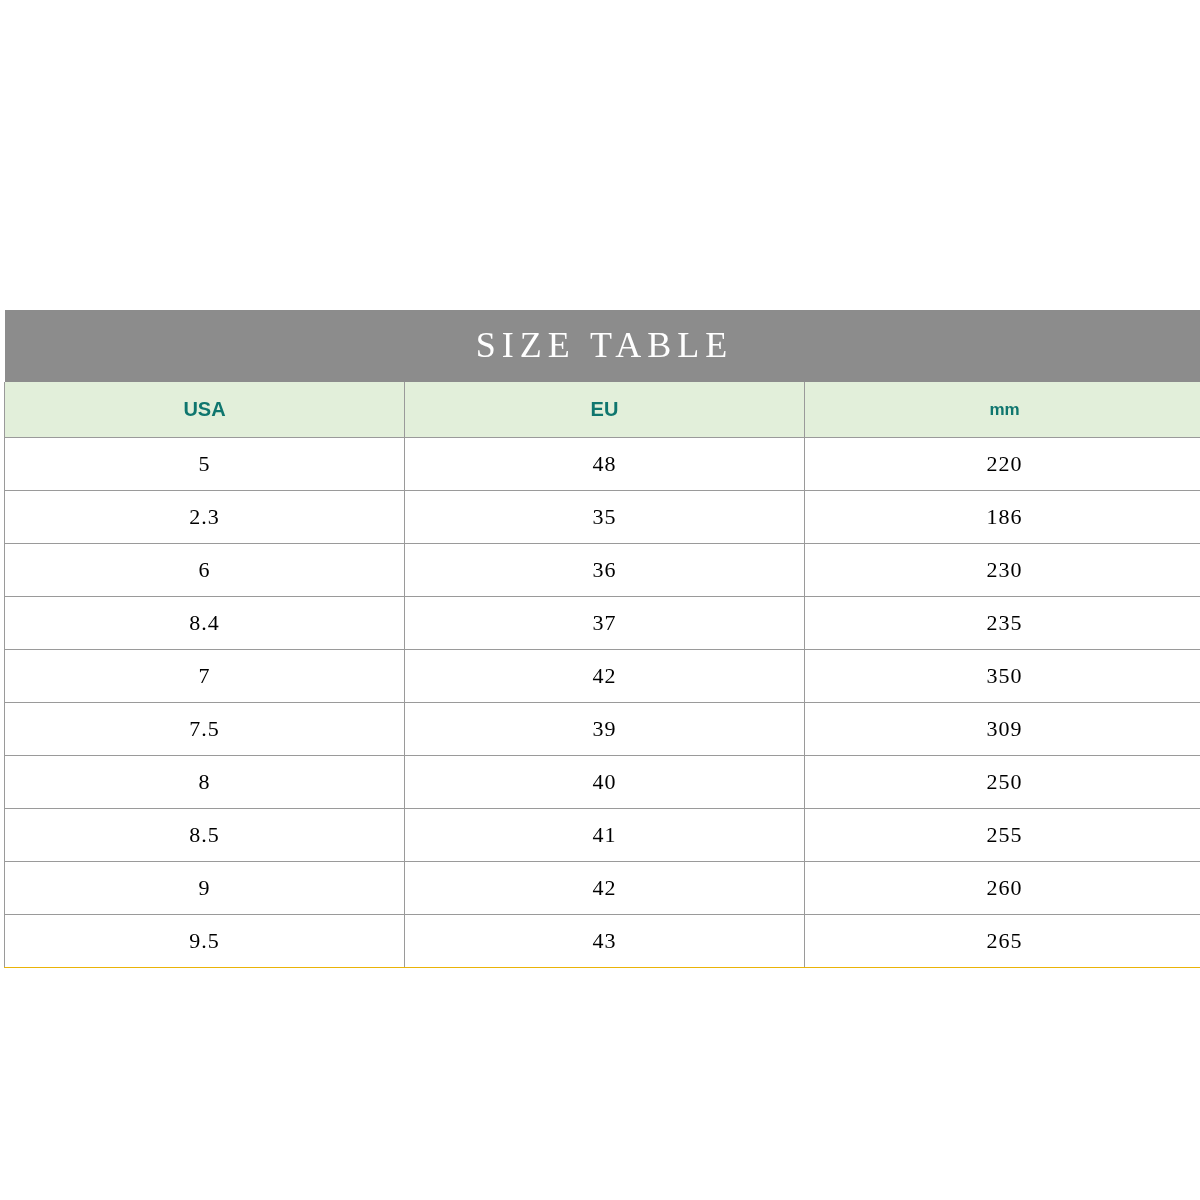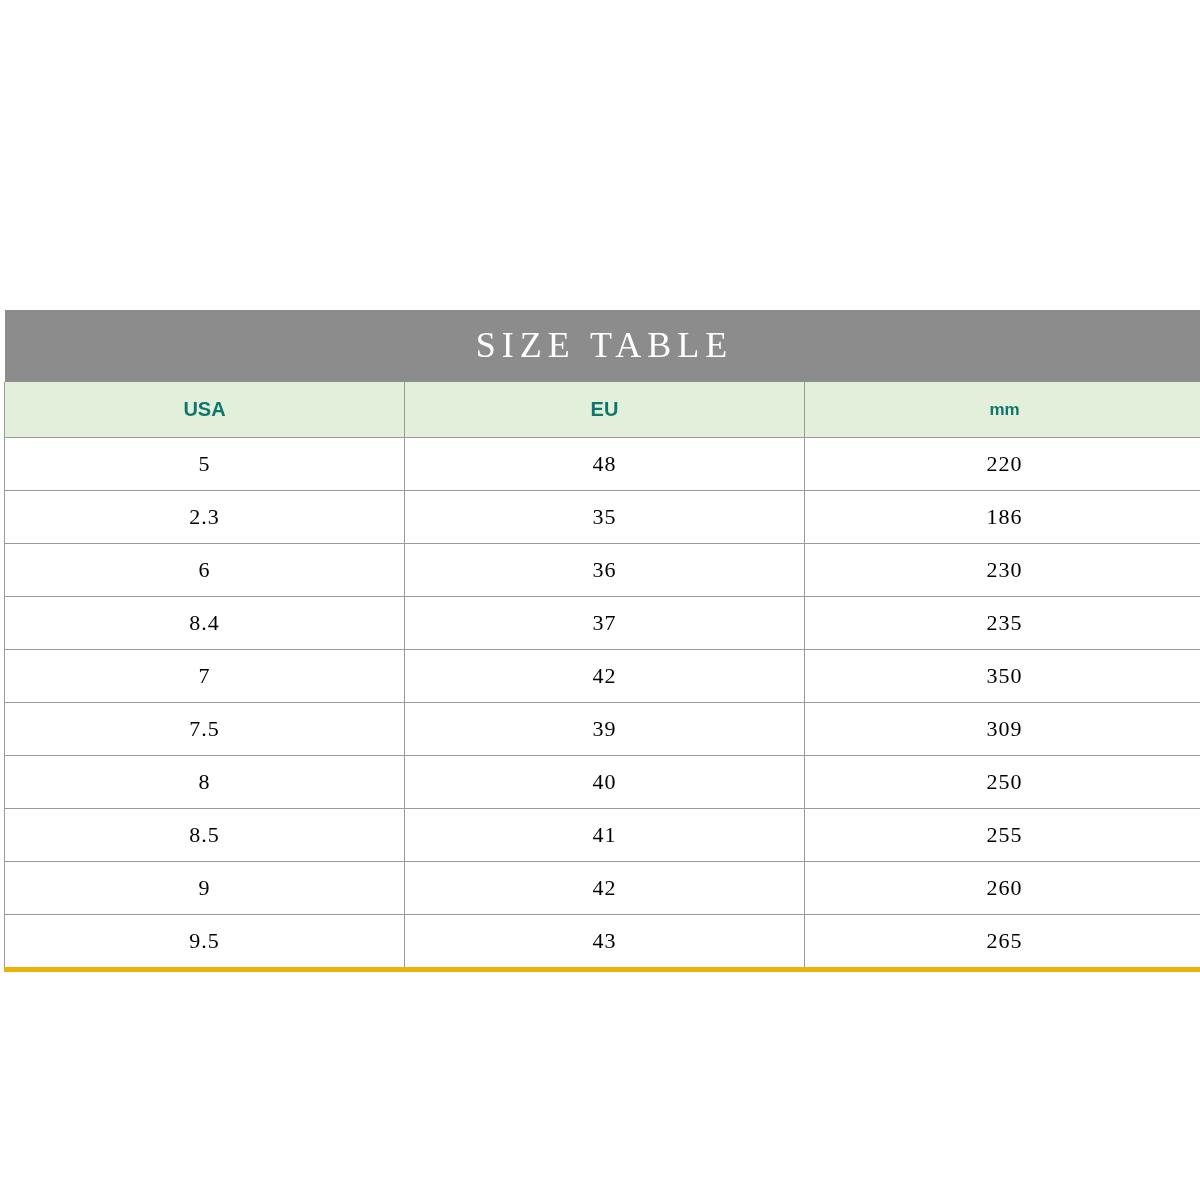--- a/index.html
+++ b/index.html
@@ -63,21 +63,21 @@
     background: #ffffff;
     color: #000000;
     font-size: 22px;
     text-align: center;
     padding: 13px 0;
     border: 1px solid #9a9a9a;
     letter-spacing: 1px;
     font-family: "Liberation Serif", serif;
   }
   tbody tr:last-child td {
-    border-bottom: 5px solid #eab308;
+    border-bottom: 1px solid #eab308;
   }
 </style>
 </head>
 <body>
 
 <div class="page">
   <div class="table-wrap">
     <table class="size-table">
       <colgroup>
         <col class="c1">

